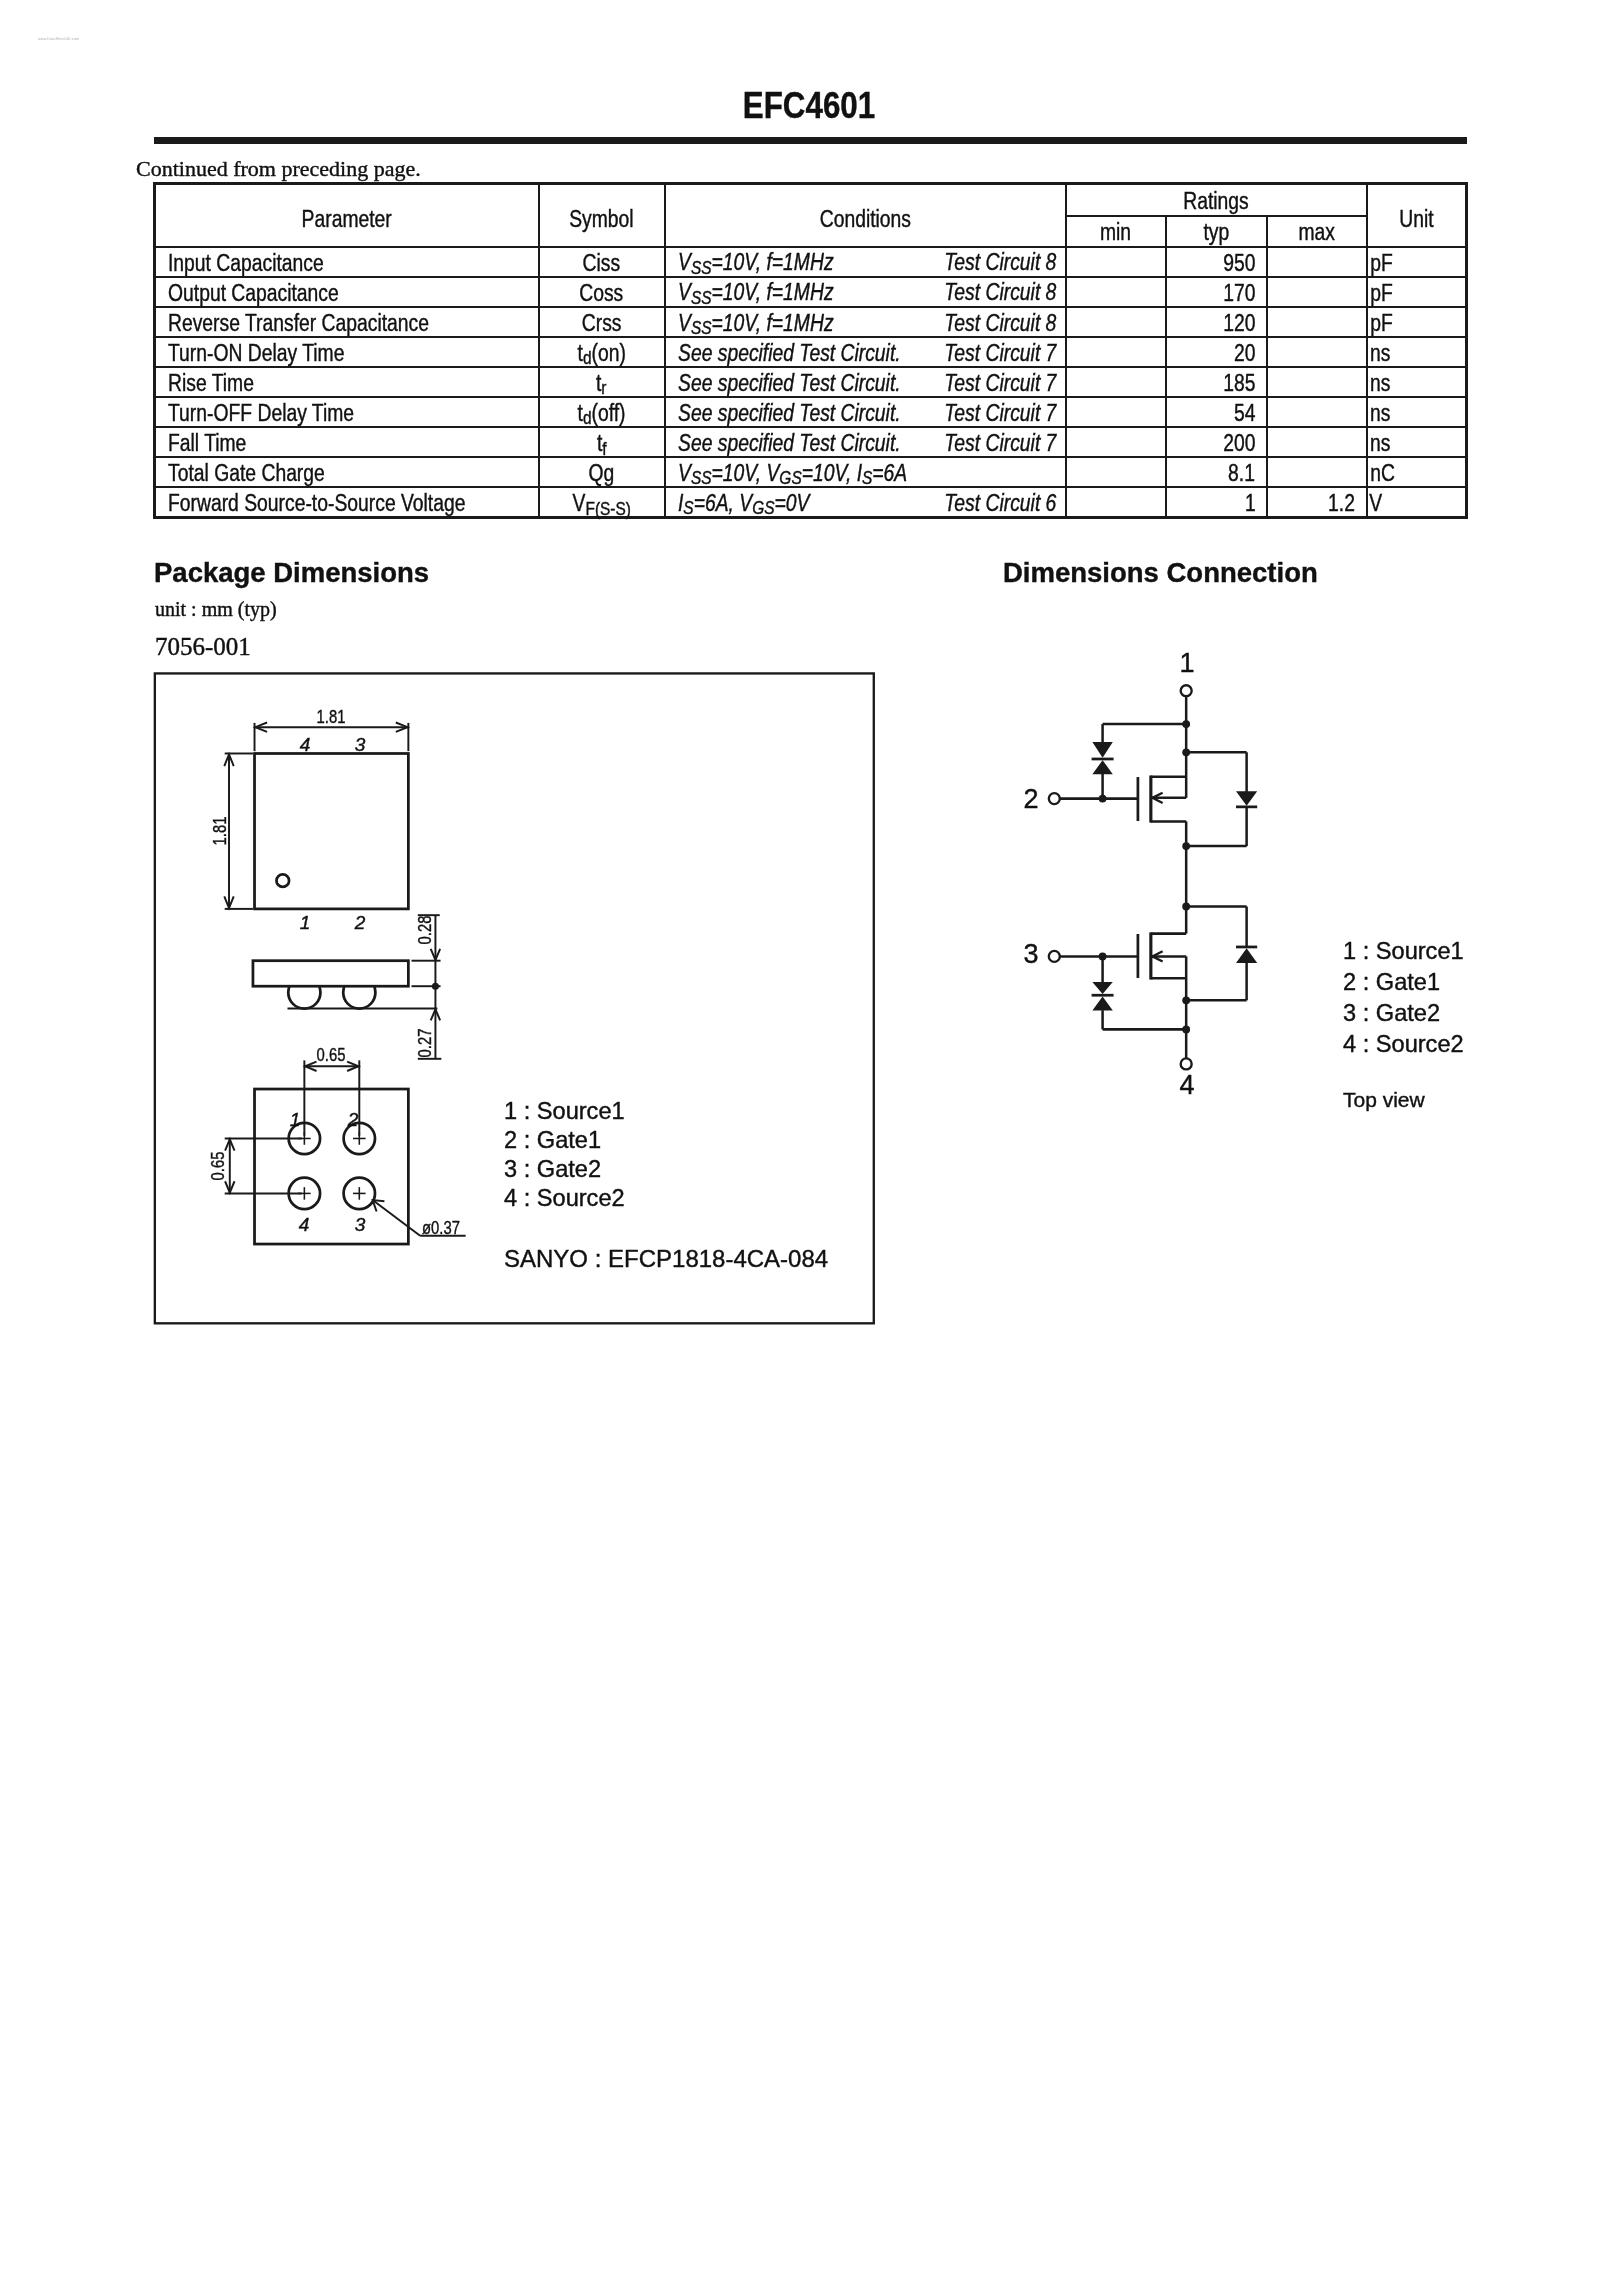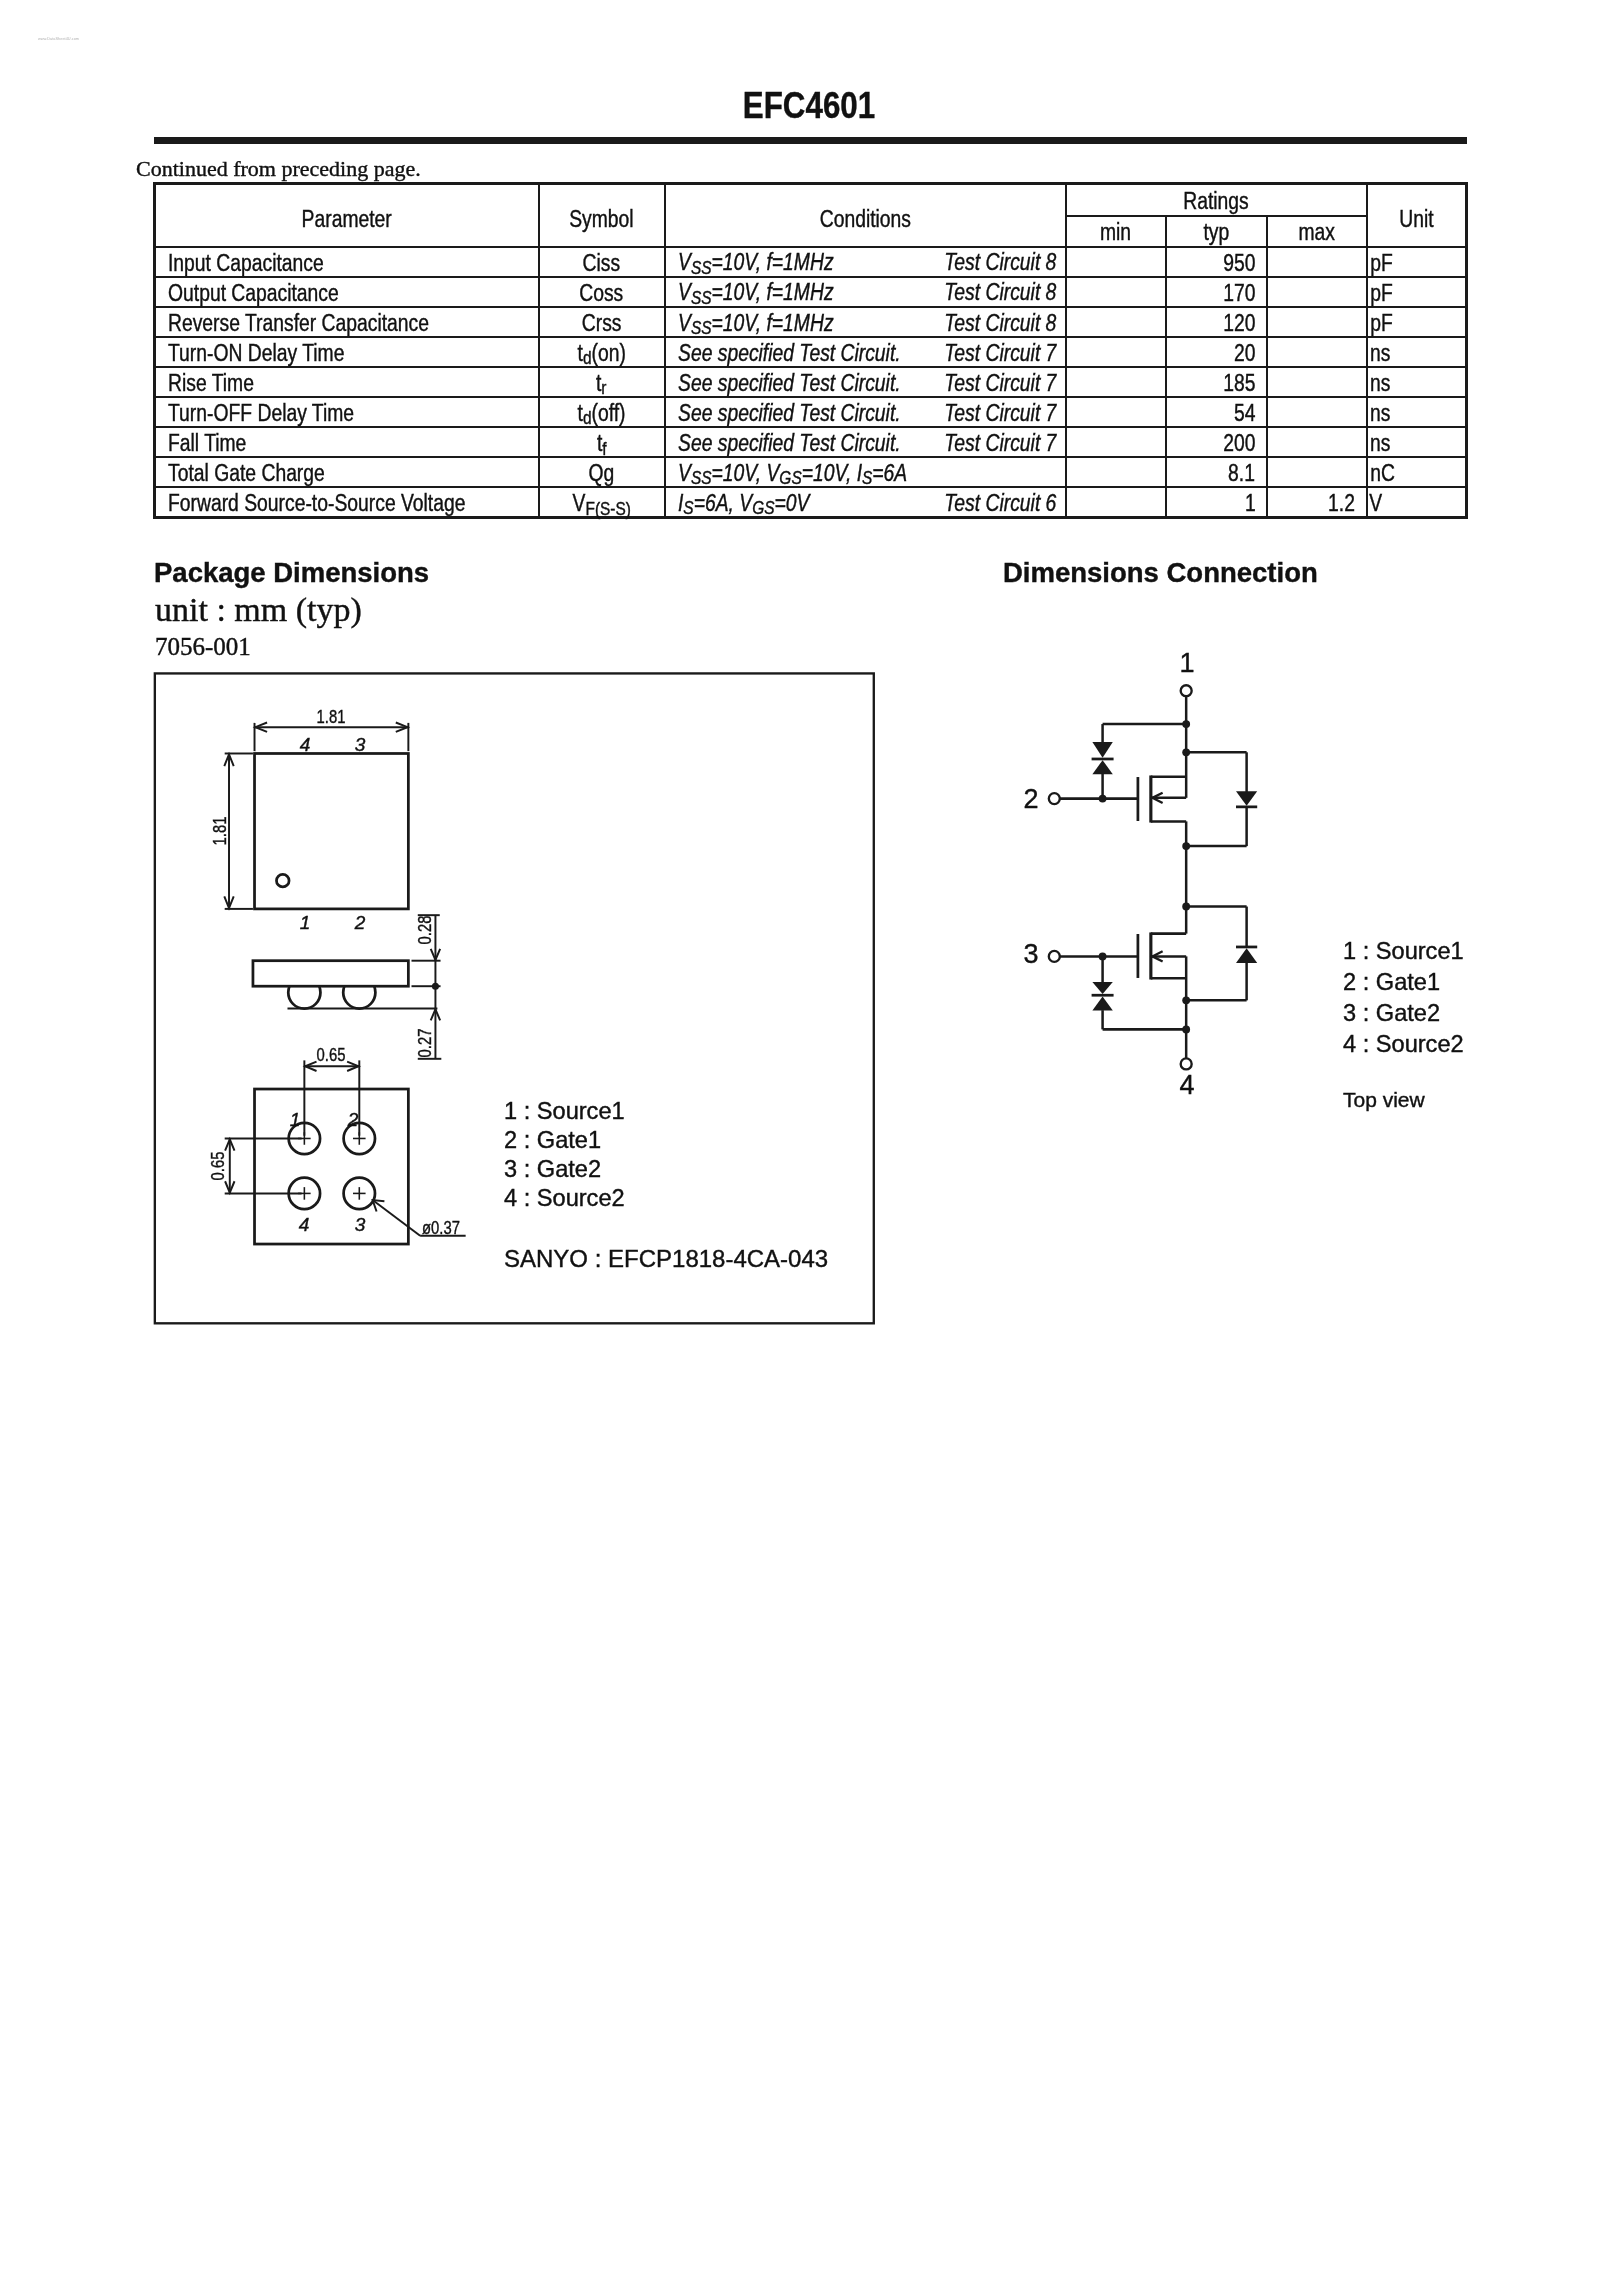--- a/index.html
+++ b/index.html
@@ -42,21 +42,21 @@
   #spec-table td.param { text-align:left; padding-left:11.8px; }
   #spec-table td.sym  { text-align:center; }
 
   #spec-table td.vmin, #spec-table td.vtyp, #spec-table td.vmax { text-align:right; padding-right:10.2px; }
   #spec-table td.unit { text-align:left; }
   .sb { font-size:80%; position:relative; top:0.185em; line-height:0; }
 
   
   #pkg-heading { left:154px; top:559px; font-size:27.5px; font-weight:bold; line-height:27.5px; }
   #elec-heading { left:1003px; top:559px; font-size:27.5px; font-weight:bold; line-height:27.5px; }
-  #pkg-unit { left:155px; top:597px; font-size:34px; line-height:25px; }
+  #pkg-unit { left:155px; top:597px; font-size:20px; line-height:25px; }
   #pkg-code { left:155px; top:634px; font-size:25px; line-height:25px; }
 
   
   .dim { font-size:19px; line-height:19px; }
   .ctr.dim { transform:translate(-50%,-50%) scaleX(0.78); }
   .rot.dim { transform:translate(-50%,-50%) rotate(-90deg) scaleX(0.78); }
   .pin-num { font-size:19px; line-height:19px; font-style:italic; }
   #pkg-pinlist { left:504px; top:1097px; font-size:23.6px; line-height:29px; }
   #pkg-sanyo { left:504px; top:1247px; font-size:24px; line-height:24px; }
 
@@ -323,21 +323,21 @@
   <div class="abs pin-num ctr" style="left:353px; top:1119px">2</div>
   <div class="abs pin-num ctr" style="left:304px; top:1224px">4</div>
   <div class="abs pin-num ctr" style="left:360px; top:1224px">3</div>
 
   <div id="pkg-pinlist" class="abs">
       <div>1 : Source1</div>
       <div>2 : Gate1</div>
       <div>3 : Gate2</div>
       <div>4 : Source2</div>
     </div>
-  <div id="pkg-sanyo" class="abs">SANYO : EFCP1818-4CA-043</div>
+  <div id="pkg-sanyo" class="abs">SANYO : EFCP1818-4CA-084</div>
 
   <svg id="elec-svg" style="left:0;top:0" width="1622" height="2295" viewBox="0 0 2066 2924">
     <g>
 
       <circle class="w" cx="1511" cy="880" r="7" stroke-width="3"></circle>
       <line class="w" x1="1511" y1="887" x2="1511" y2="958.5" stroke-width="3.2"></line>
       <circle class="f" cx="1511" cy="922.5" r="5"></circle>
       <circle class="f" cx="1511" cy="958.5" r="5"></circle>
 
       <line class="w" x1="1404.5" y1="922.5" x2="1511" y2="922.5" stroke-width="3.2"></line>

